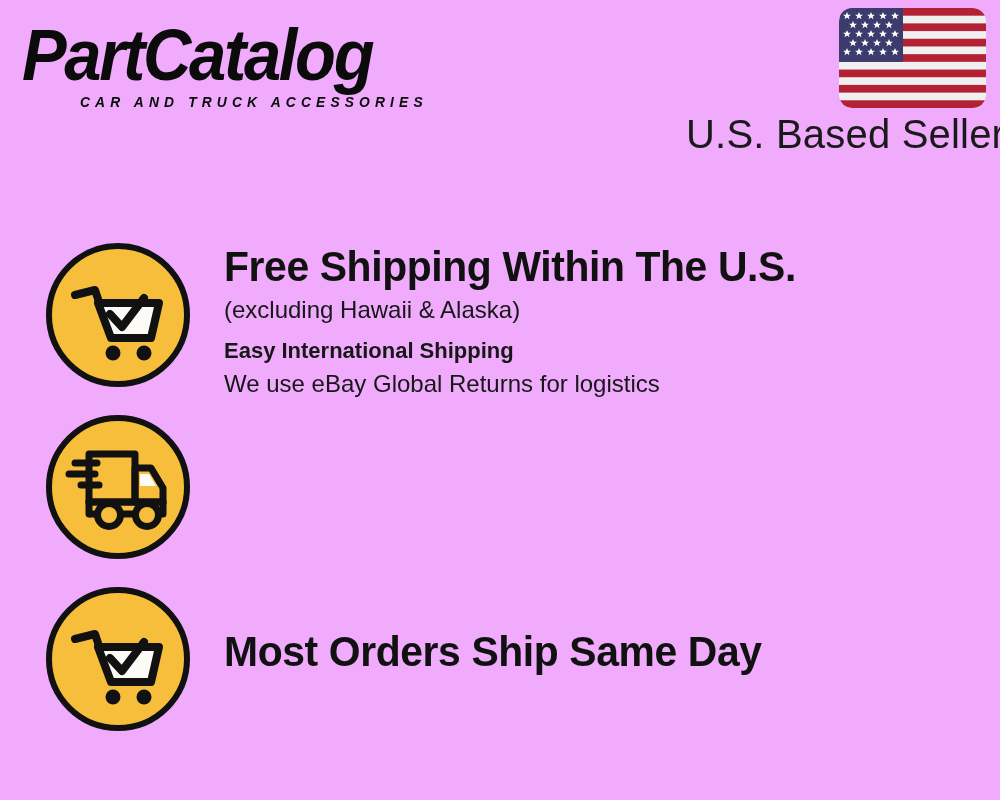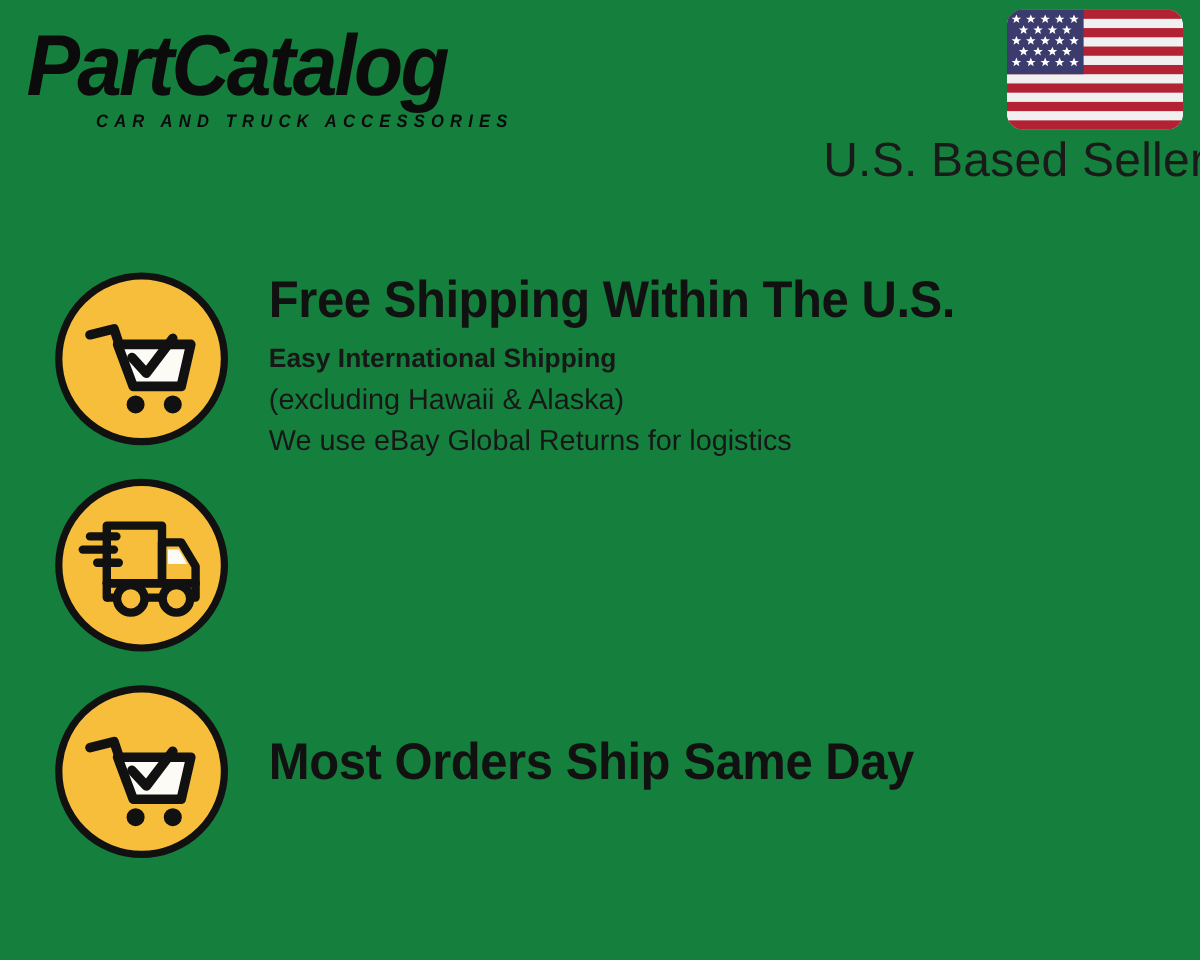--- a/index.html
+++ b/index.html
@@ -10,21 +10,21 @@
   }
   body {
     font-family: "Liberation Sans", sans-serif;
     -webkit-font-smoothing: antialiased;
   }
 
   #banner {
     position: relative;
     width: 1000px;
     height: 800px;
-    background: #15803d;
+    background: #f0abfc;
     overflow: hidden;
   }
 
   
   .logo-block {
     position: absolute;
     left: 22px;
     top: 18px;
     width: 470px;
     height: 100px;
@@ -84,21 +84,21 @@
     line-height: 38px;
     letter-spacing: 0.2px;
     color: #1a1a1a;
     white-space: nowrap;
   }
 
   
   .features {
     position: absolute;
     left: 0;
-    top: 224px;
+    top: 240px;
     width: 796px;
   }
   .feature-row {
     position: relative;
     display: flex;
     align-items: flex-start;
     min-height: 172px;
   }
   .feature-icon {
     position: relative;
@@ -230,22 +230,22 @@
           <path d="M32 55 L52 50 L58 68" fill="none" stroke="#111111" stroke-width="8" stroke-linecap="round" stroke-linejoin="round"></path>
           <path d="M55 63 L116 63 L108 98 L68 98 Z" fill="#FCFBF5"></path>
           <path d="M55 63 L116 63 L108 98 L68 98 Z" fill="none" stroke="#111111" stroke-width="8" stroke-linecap="round" stroke-linejoin="round"></path>
           <path d="M67 74 L79 87 L101 58" fill="none" stroke="#111111" stroke-width="8" stroke-linecap="round" stroke-linejoin="round"></path>
           <circle cx="70" cy="113" r="7.5" fill="#111111"></circle>
           <circle cx="101" cy="113" r="7.5" fill="#111111"></circle>
         </svg>
       </div>
       <div class="feature-text">
         <span class="headline">Free Shipping Within The U.S.</span>
+        <span class="subline spaced">(excluding Hawaii &amp; Alaska)</span>
         <span class="subline strong">Easy International Shipping</span>
-        <span class="subline spaced">(excluding Hawaii &amp; Alaska)</span>
         <span class="subline">We use eBay Global Returns for logistics</span>
       </div>
     </div>
 
     <div class="feature-row row-returns">
       <div class="feature-icon">
         <svg viewBox="0 0 150 150" xmlns="http://www.w3.org/2000/svg" aria-hidden="true">
           <circle cx="75" cy="75" r="69" fill="#F7BE3C" stroke="#111111" stroke-width="6"></circle>
 
           <path d="M26 62 H52" stroke="#111111" stroke-width="7" stroke-linecap="round"></path>

